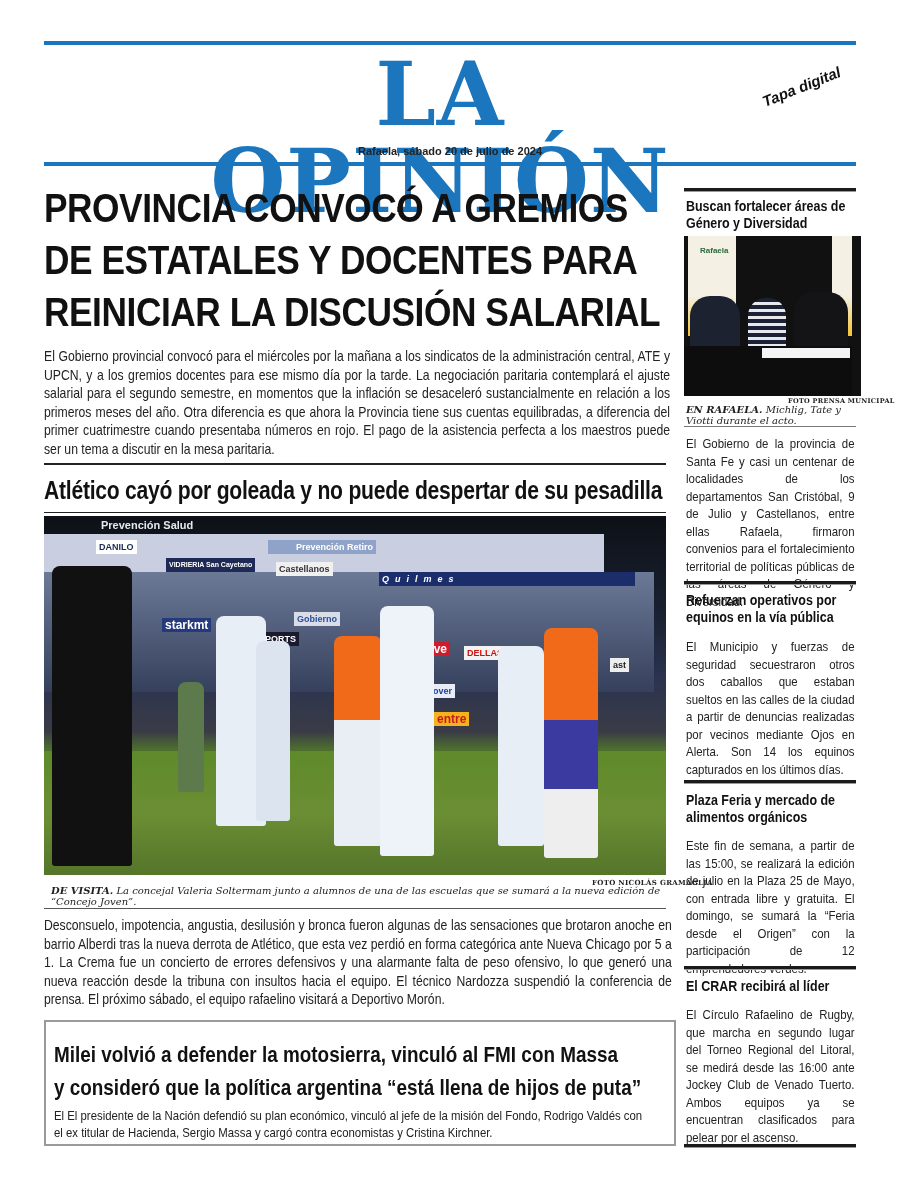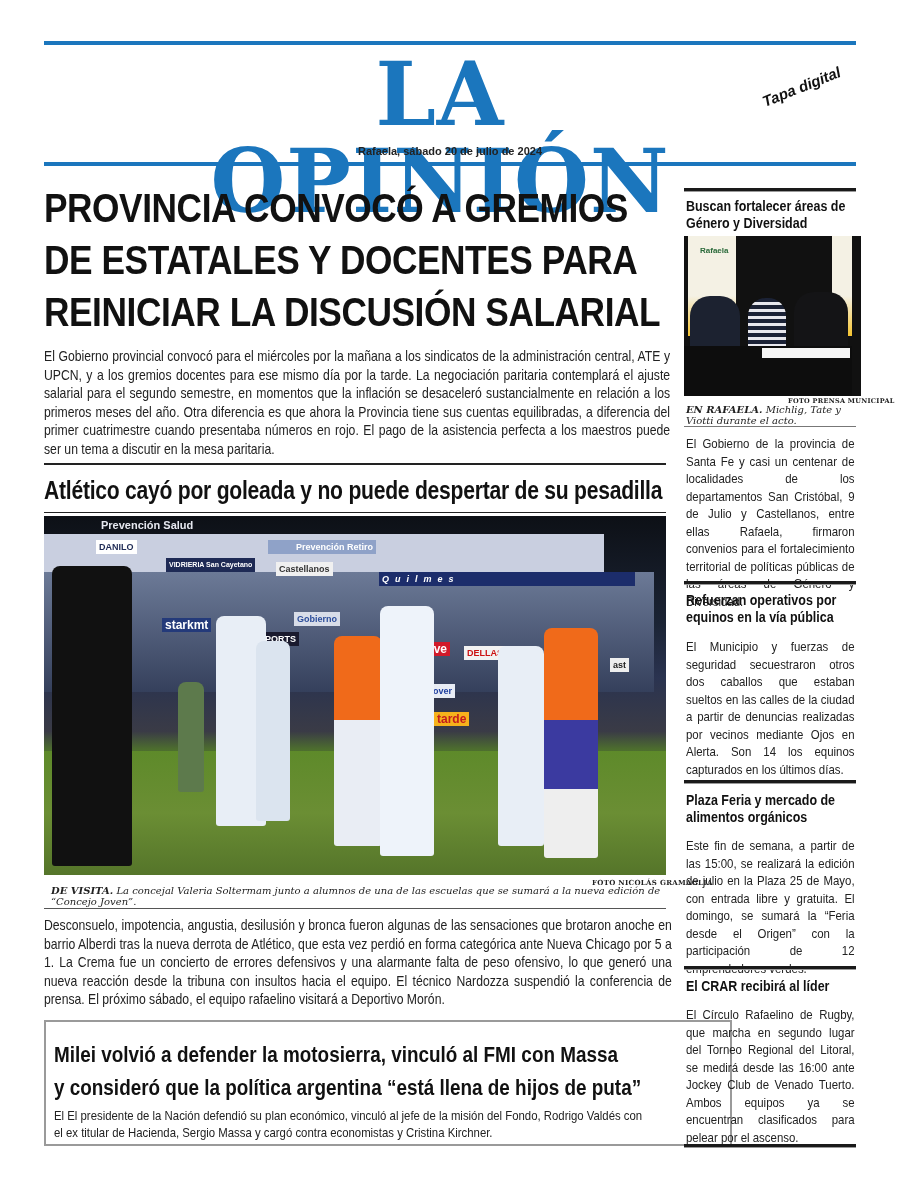--- a/index.html
+++ b/index.html
@@ -21,21 +21,21 @@
   .stand-band2 { position: absolute; left: 0; top: 56px; width: 610px; height: 120px; background: linear-gradient(#6c7a97, #35405c); }
   .ad { position: absolute; height: 14px; font-size: 9px; font-weight: bold; color: #fff; padding: 0 3px; line-height: 14px; white-space: nowrap; }
   .pitch { position: absolute; left: 0; top: 235px; width: 100%; height: 124px; background: linear-gradient(#5e8a2a, #6b8e34 50%, #55752a); }
   .player { position: absolute; border-radius: 8px 8px 3px 3px; }
   .credit { position: absolute; font-family: "DejaVu Serif", serif; font-weight: bold; font-size: 7px; color: #222; letter-spacing: 0.3px; margin-left: 36px; }
   .caption { position: absolute; font-family: "DejaVu Serif", serif; font-style: italic; font-size: 10px; line-height: 11px; color: #222; }
   .caption b { font-style: italic; font-weight: bold; }
 
   .body2 { position: absolute; left: 44px; top: 916px; width: 730px; }
 
-  .box { position: absolute; left: 44px; top: 1020px; width: 688px; height: 126px; border: 2px solid #9a9a9a; box-sizing: border-box; }
+  .box { position: absolute; left: 44px; top: 1020px; width: 632px; height: 126px; border: 2px solid #9a9a9a; box-sizing: border-box; }
   .box-head { position: absolute; left: 8px; top: 16px; width: 720px; font-weight: bold; font-size: 22.5px; line-height: 33px; transform-origin: left top; transform: scaleX(0.84); color: #111; }
   .box-body { position: absolute; left: 8px; top: 86px; width: 700px; font-size: 13.3px; line-height: 16.5px; transform-origin: left top; transform: scaleX(0.855); color: #222; }
   .side-rule { position: absolute; left: 684px; width: 172px; height: 3px; background: #1a1a1a; border-bottom: 1px solid #9a9a9a; }
   .side-head { position: absolute; left: 686px; width: 200px; font-weight: bold; font-size: 14.5px; line-height: 17px; transform-origin: left top; transform: scaleX(0.86); color: #111; }
   .side-body { position: absolute; left: 686px; width: 196px; font-size: 13.3px; line-height: 17.5px; text-align: justify; transform-origin: left top; transform: scaleX(0.86); color: #222; }
 
   .photo-side { position: absolute; left: 684px; top: 236px; width: 168px; height: 160px; overflow: hidden; background: #111; padding-left: 9px; }
   .banner { position: absolute; top: 0; height: 100px; background: linear-gradient(#f4f1e4 60%, #f5c430); }
 </style>
 </head>
@@ -67,21 +67,21 @@
   <div class="ad" style="left:224px; top:24px; background:#8fa2c8;padding-left:28px;">Prevención Retiro</div>
   <div class="ad" style="left:122px; top:42px; background:#1e2a55; font-size:7px;">VIDRIERIA San Cayetano</div>
   <div class="ad" style="left:232px; top:46px; color:#333; background:#f0f0f0; font-family:Liberation Sans, sans-serif;">Castellanos</div>
   <div class="ad" style="left:335px; top:56px; background:#1c2d6b; font-style:italic; width:250px; letter-spacing:6px;">Quilmes</div>
   <div class="ad" style="left:118px; top:102px; background:#243a7a; font-size:12px;">starkmt</div>
   <div class="ad" style="left:250px; top:96px; color:#2b4d9a; background:#d8dde8;">Gobierno</div>
   <div class="ad" style="left:212px; top:116px; background:#1a1a2e;">SPORTS</div>
   <div class="ad" style="left:380px; top:126px; background:#d11a2a; font-size:12px;">ave</div>
   <div class="ad" style="left:420px; top:130px; color:#c11; background:#f2f2f2;">DELLAS</div>
   <div class="ad" style="left:386px; top:168px; color:#2040a0; background:#e8ecf4;text-align:right;">over</div>
-  <div class="ad" style="left:390px; top:196px; color:#c41c1c; background:#f6b21c; font-size:12px;">tarde</div>
+  <div class="ad" style="left:390px; top:196px; color:#c41c1c; background:#f6b21c; font-size:12px;">entre</div>
   <div class="ad" style="left:566px; top:142px; color:#222; background:#eee;">ast</div>
   <div class="pitch"></div>
   <div class="player" style="left:8px; top:50px; width:80px; height:300px; background:#111;"></div>
   <div class="player" style="left:172px; top:100px; width:50px; height:210px; background:#e8eef6;"></div>
   <div class="player" style="left:212px; top:125px; width:34px; height:180px; background:#dbe4ef;"></div>
   <div class="player" style="left:290px; top:120px; width:48px; height:210px; background:linear-gradient(#f06a1a 0 40%, #e9edf4 40%);"></div>
   <div class="player" style="left:336px; top:90px; width:54px; height:250px; background:#eef3fa;"></div>
   <div class="player" style="left:454px; top:130px; width:46px; height:200px; background:#e8eef6;"></div>
   <div class="player" style="left:500px; top:112px; width:54px; height:230px; background:linear-gradient(#f06a1a 0 40%, #3b3aa0 40% 70%, #eee 70%);"></div>
   <div class="player" style="left:134px; top:166px; width:26px; height:110px; background:#5d7a4c;"></div>

